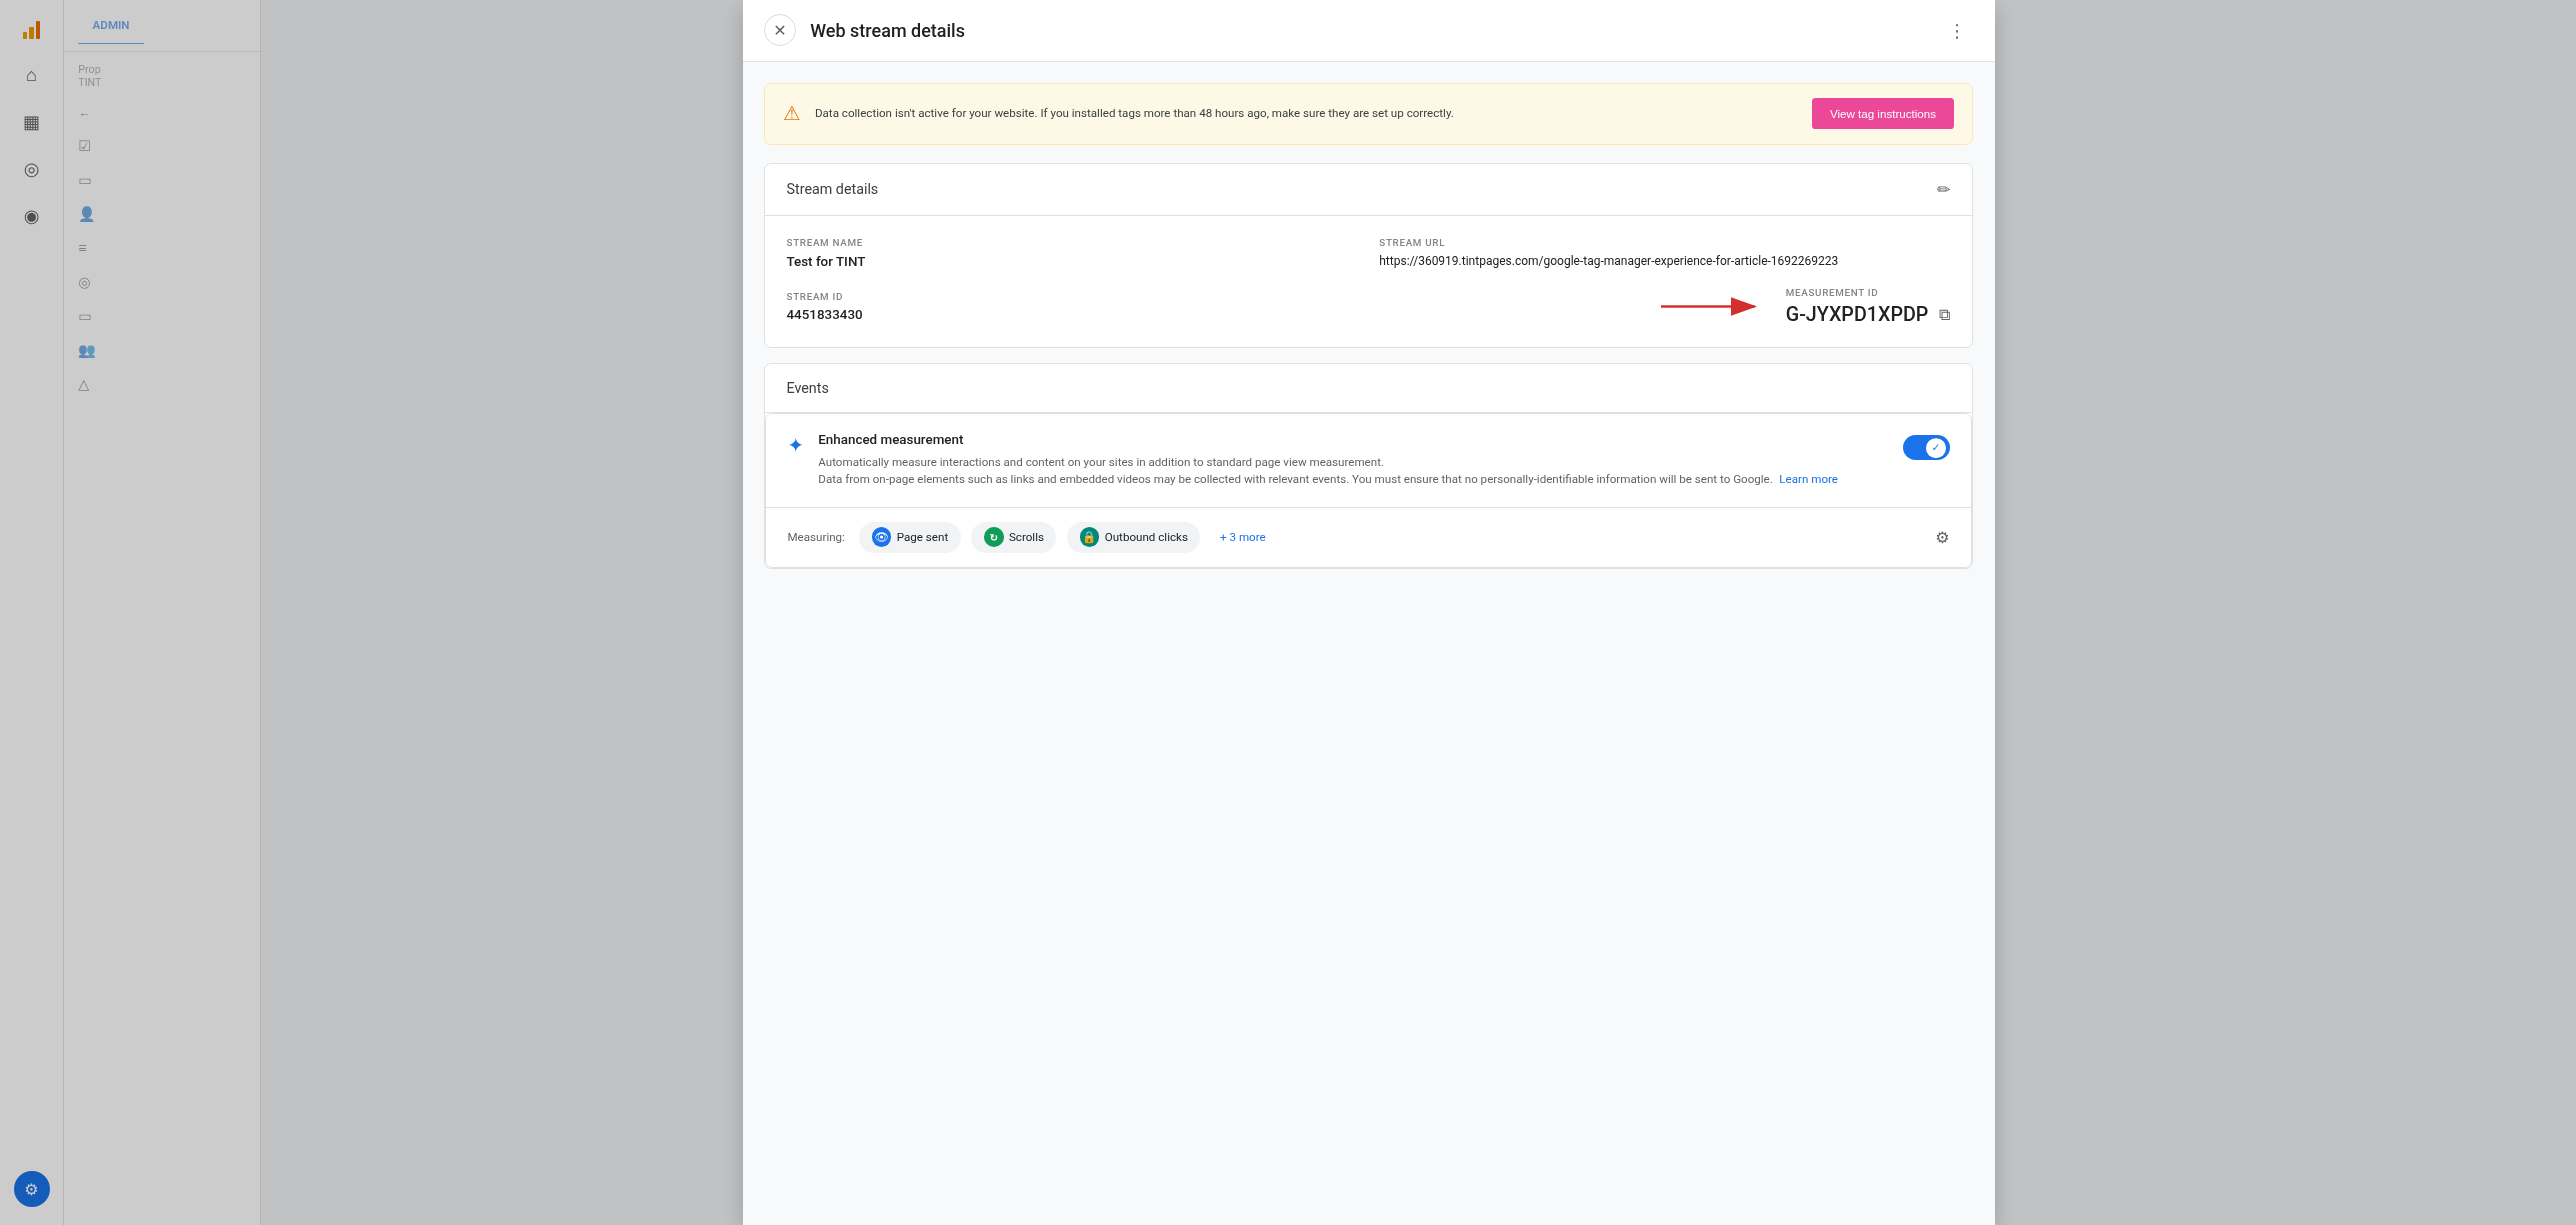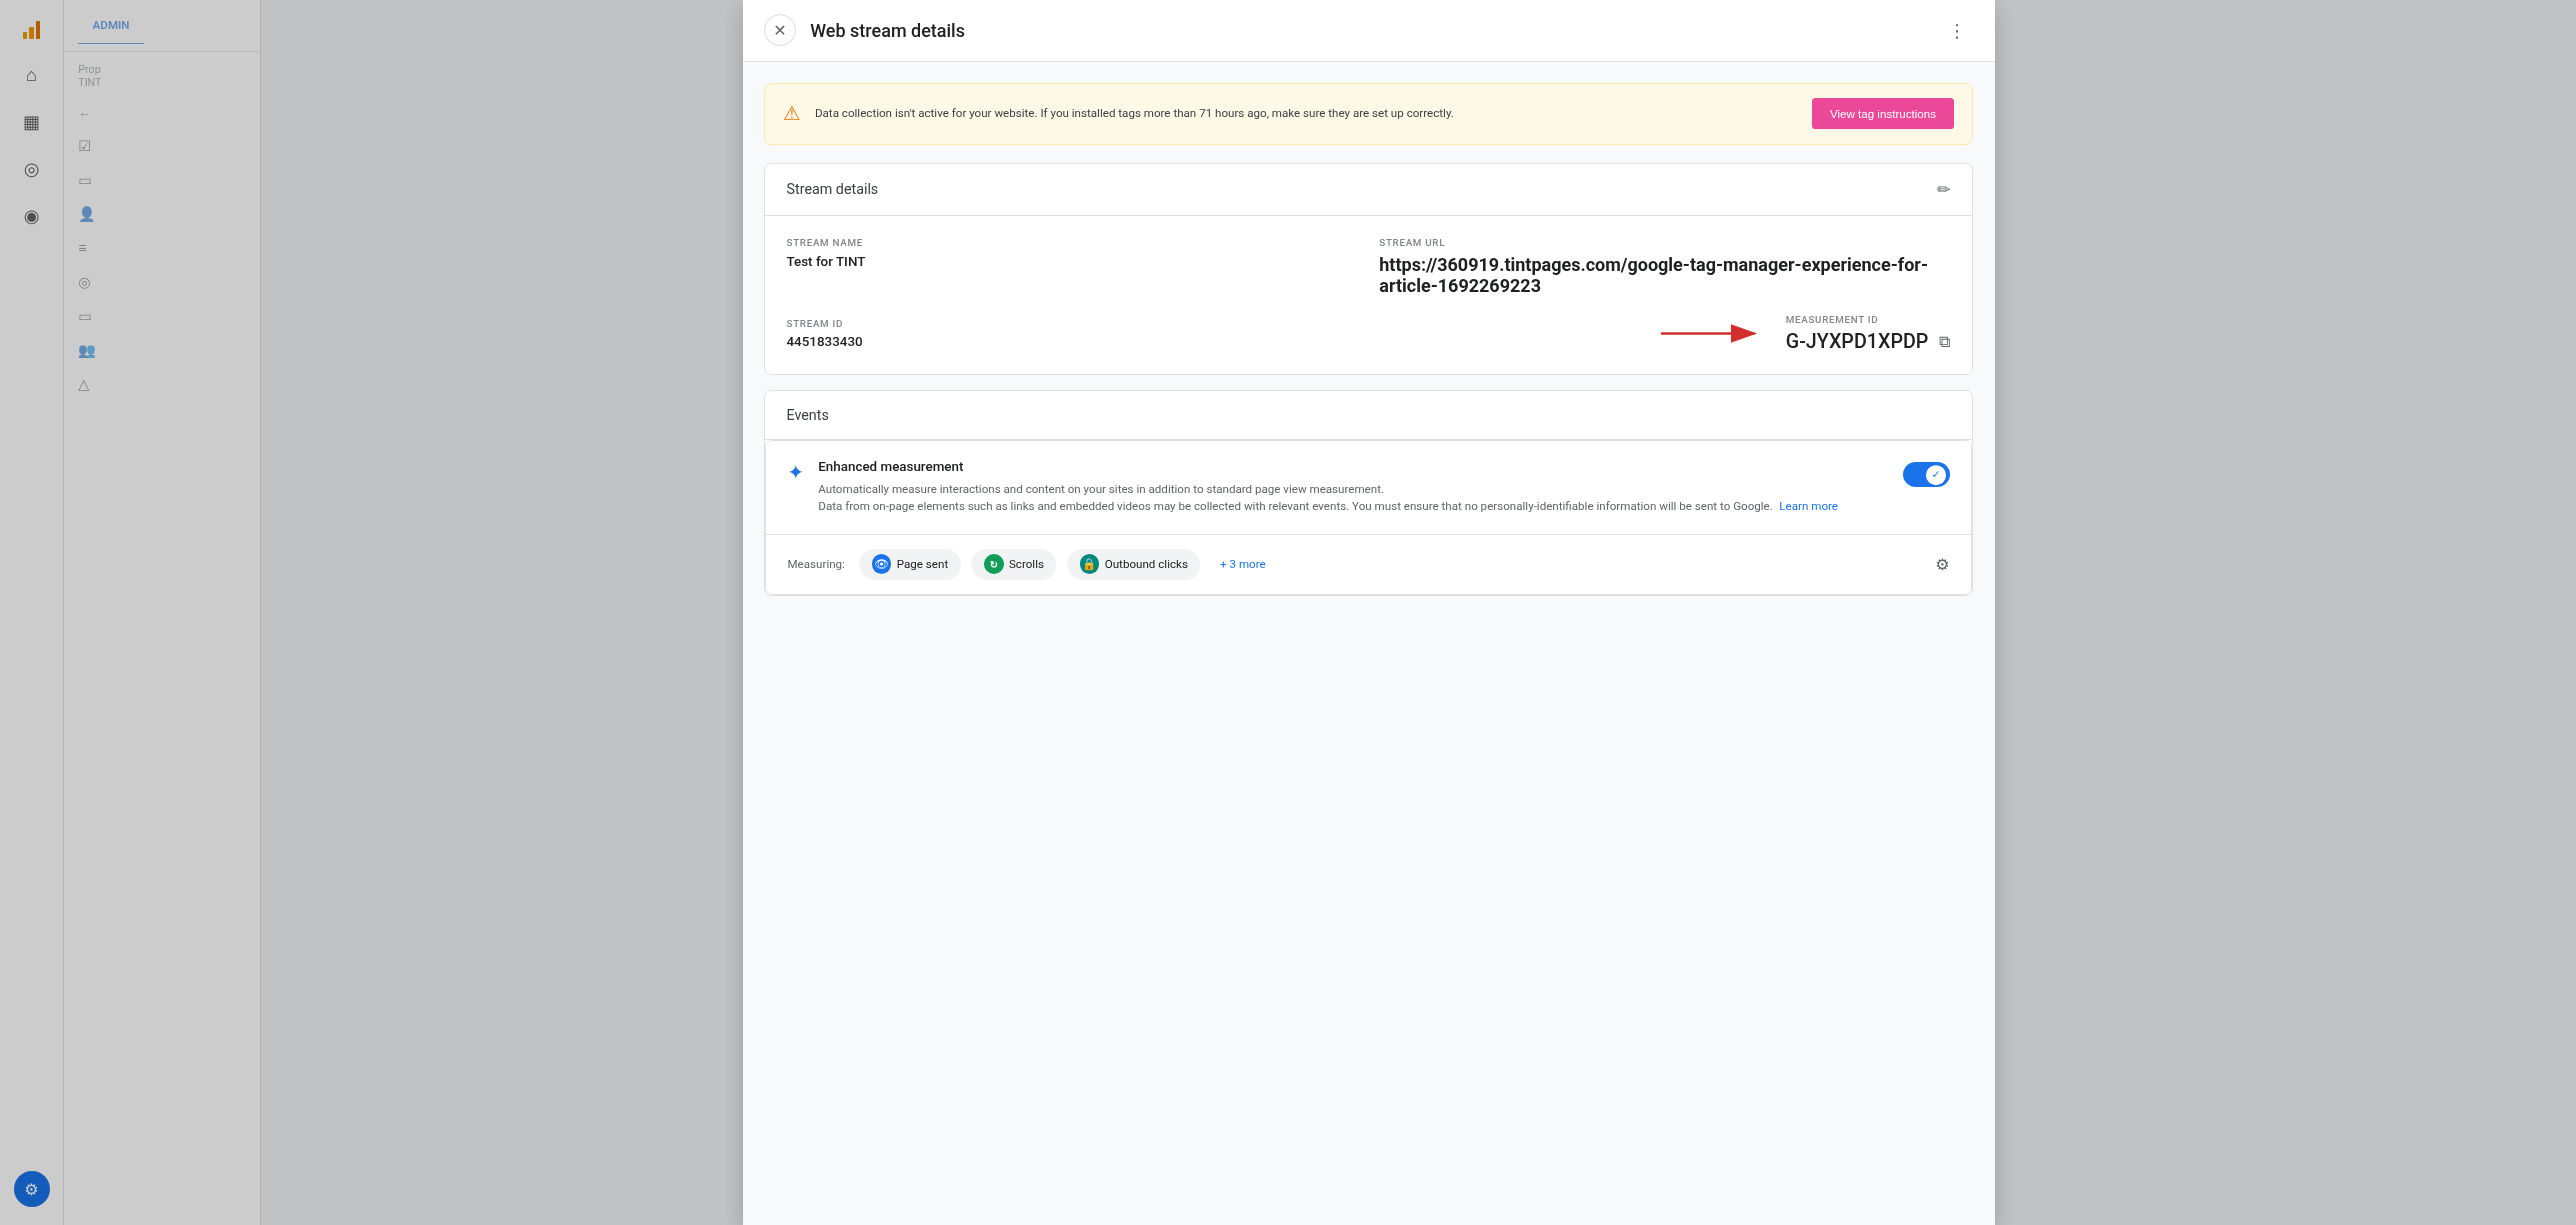--- a/index.html
+++ b/index.html
@@ -130,21 +130,21 @@
 
     
     .stream-grid {
       display: grid; grid-template-columns: 1fr 1fr; gap: 21.5px;
     }
     .detail-label {
       font-size: 9.8px; color: #80868b; letter-spacing: 0.7px; text-transform: uppercase;
       margin-bottom: 5.4px; font-weight: 500;
     }
     .detail-value { font-size: 13.4px; color: #202124; font-weight: 500; }
-    .detail-value.url { font-weight: 700; font-size: 18px; }
+    .detail-value.url { font-weight: 400; font-size: 12px; }
     .stream-id-row { margin-top: 18px; display: grid; grid-template-columns: 1fr 1fr; gap: 21.5px; align-items: center; }
 
     .measurement-id-wrap {
       display: flex; align-items: center; gap: 10.7px; justify-content: flex-end;
       position: relative;
     }
     .measurement-id-value { font-size: 19.7px; font-weight: 500; color: #202124; }
     .copy-icon { font-size: 16px; color: #5f6368; cursor: pointer; }
 
     
@@ -264,21 +264,21 @@
       <span class="modal-title">Web stream details</span>
       <div class="modal-menu">
         <span>⋮</span>
       </div>
     </div>
 
     <div class="modal-body">
 
       <div class="warning-banner">
         <span class="warning-icon">⚠</span>
-        <span class="warning-text">Data collection isn't active for your website. If you installed tags more than 71 hours ago, make sure they are set up correctly.</span>
+        <span class="warning-text">Data collection isn't active for your website. If you installed tags more than 48 hours ago, make sure they are set up correctly.</span>
         <button class="view-tag-btn">View tag instructions</button>
       </div>
 
       <div class="card">
         <div class="card-header">
           <span class="card-header-title">Stream details</span>
           <span class="edit-icon">✏</span>
         </div>
         <div class="card-body">
           <div class="stream-grid">

